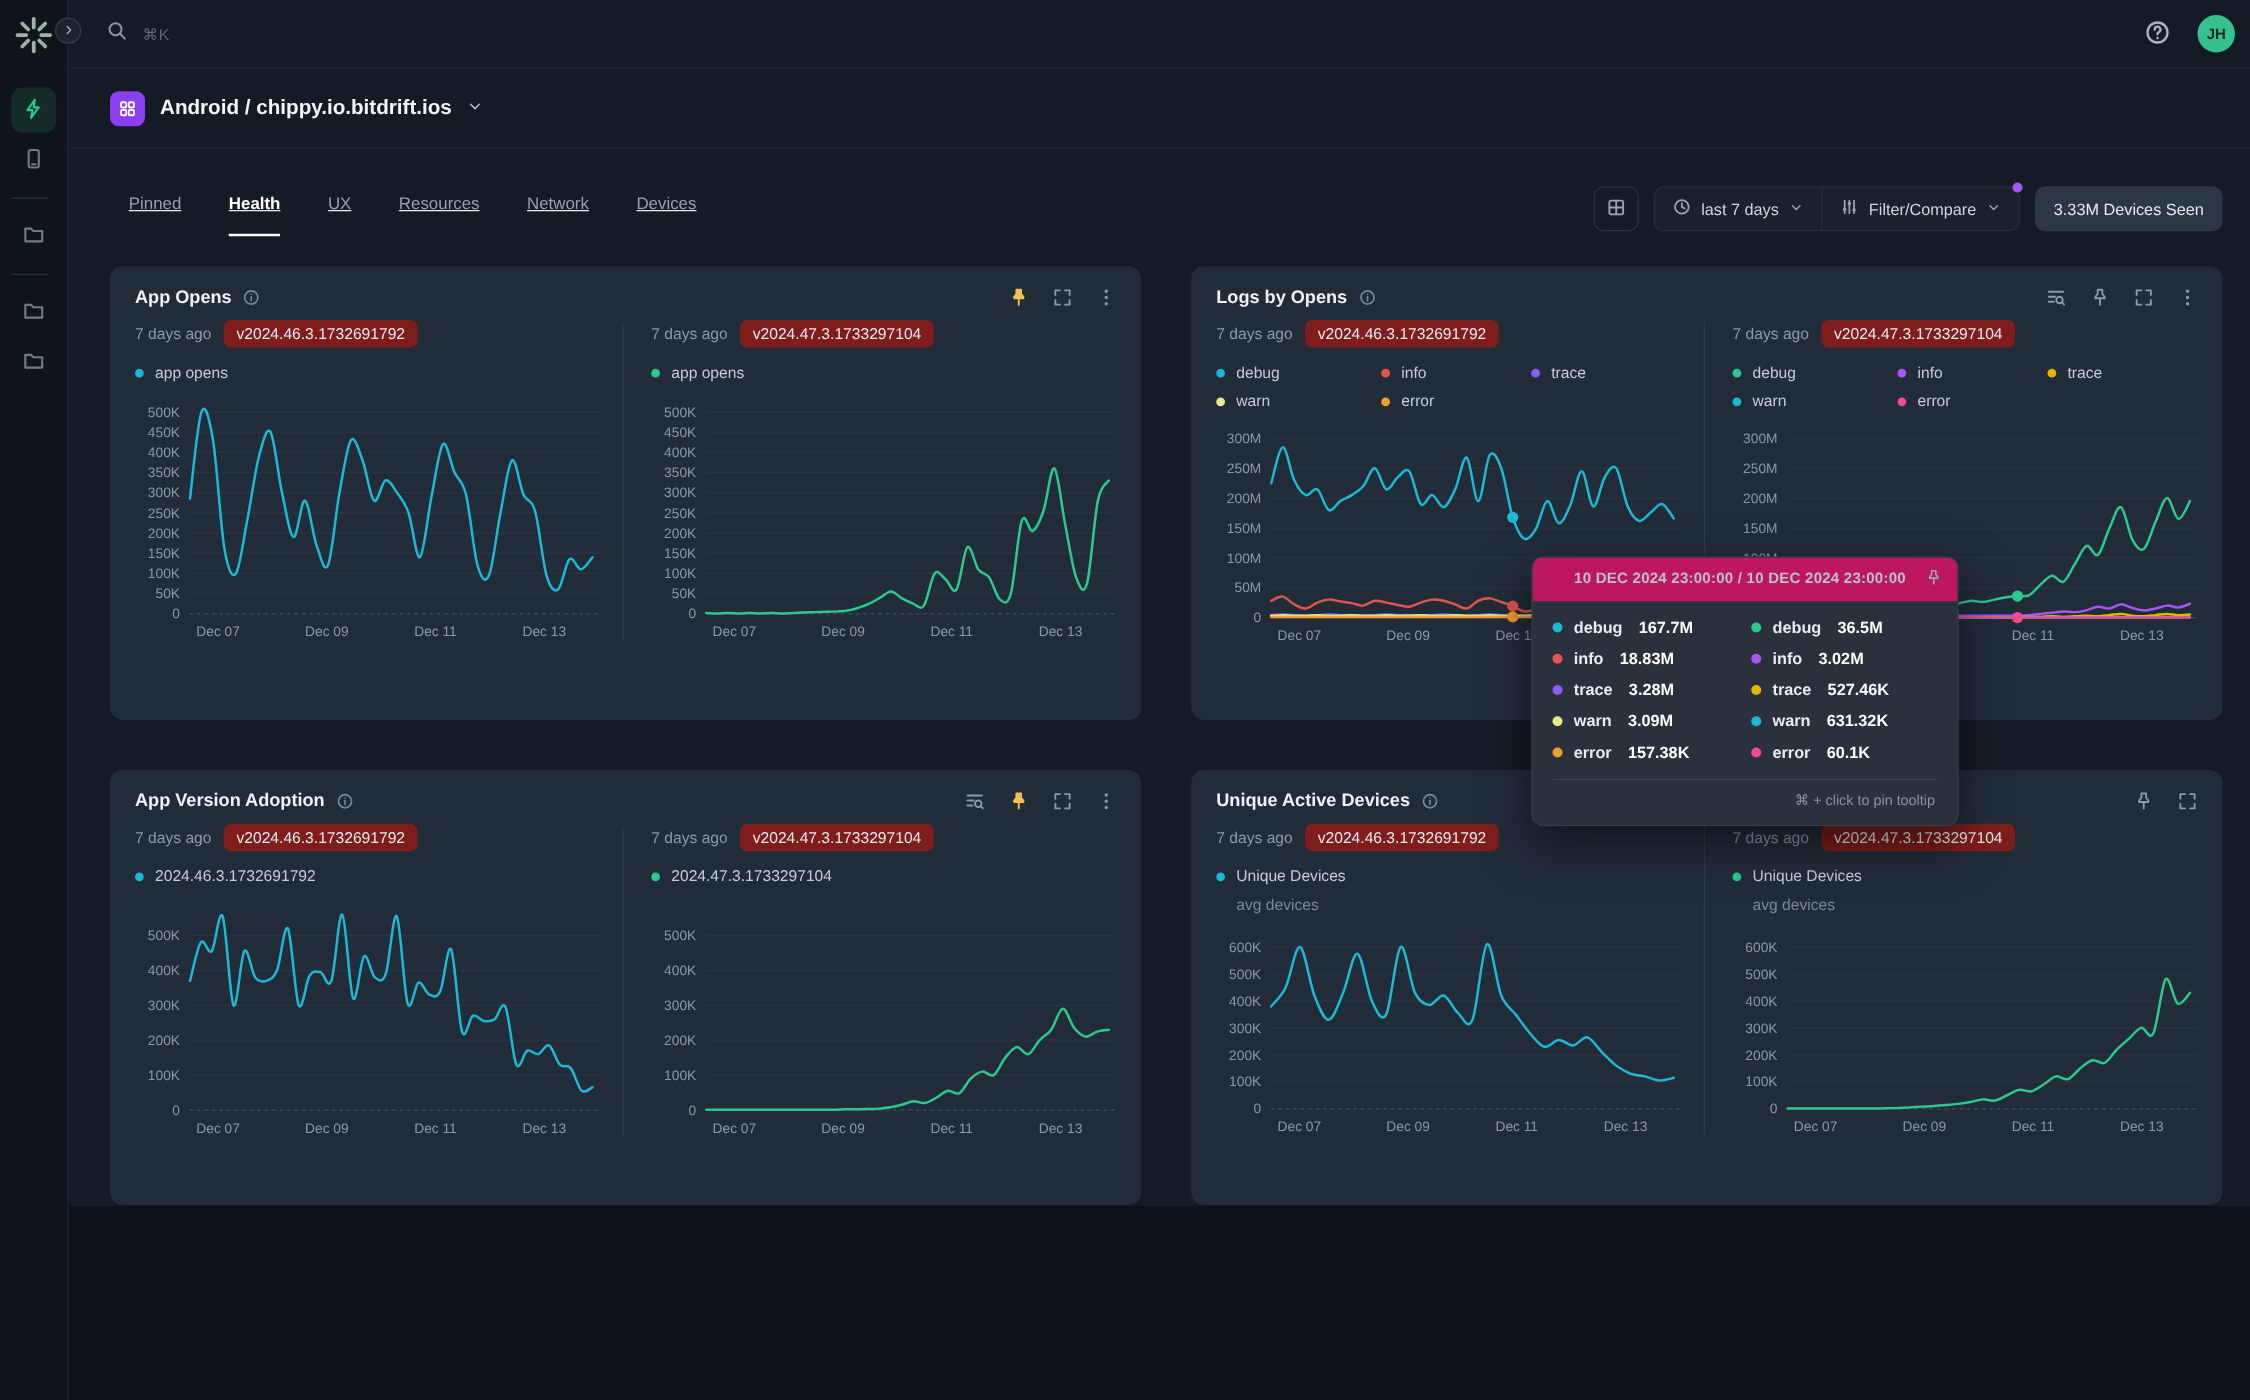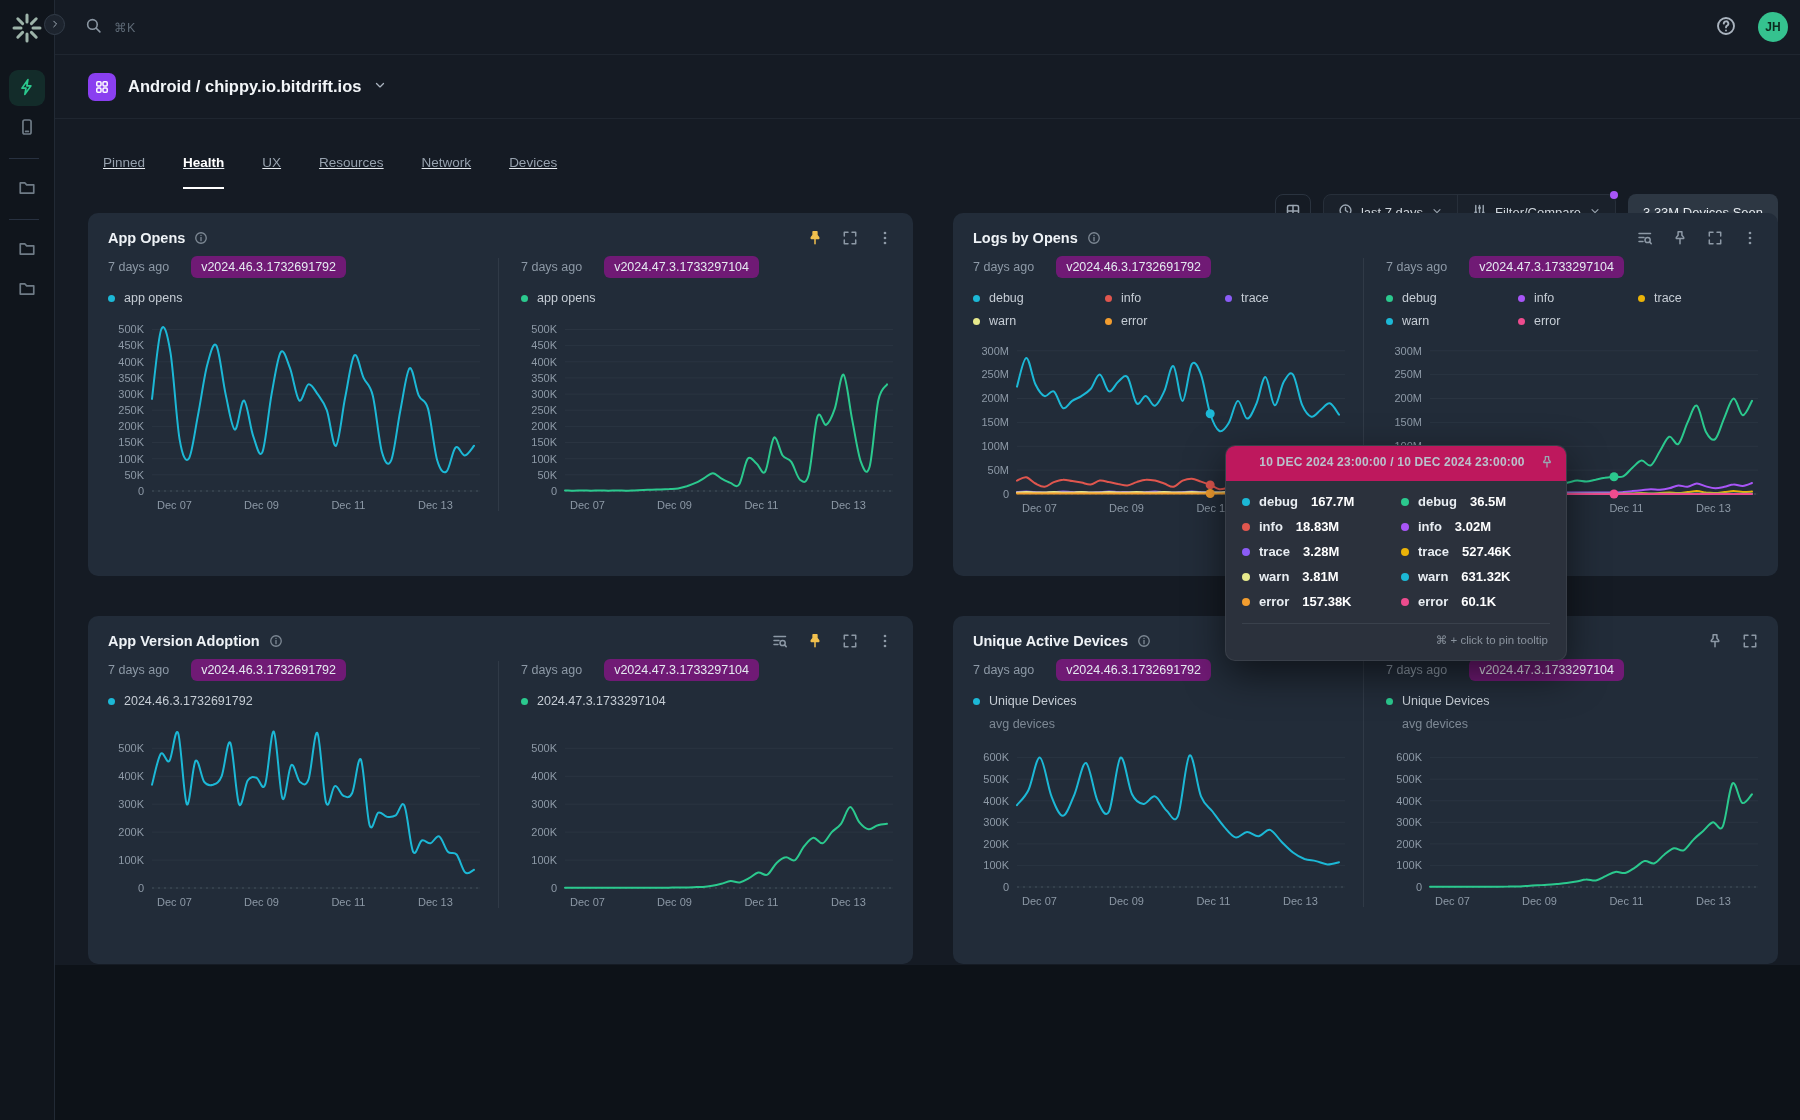--- a/index.html
+++ b/index.html
@@ -36,21 +36,21 @@
   .app-chip svg { width:16px; height:16px; }
   .page-title { font-size:16.5px; font-weight:700; color:#f2f5f8; }
   .title-caret { color:#aab4bf; margin-left:12px; display:flex; cursor:pointer; background:none; border:none; }
   .title-caret svg { width:14px; height:14px; }
 
   
   .tabsrow { height:94px; display:flex; align-items:flex-start; padding:30px 32px 0 33px; }
   .tabs { display:flex; gap:38px; margin-left:15px;text-decoration:underline; }
   .tab { background:none; border:none; font-family:inherit; font-size:13.5px; color:#96a1ad; padding:6px 0 17px; cursor:pointer; border-bottom:2px solid transparent; }
   .tab.active { color:#ffffff; font-weight:700; border-bottom-color:#ffffff; }
-  .controls { margin-left:auto; display:flex; align-items:center; gap:12px;margin-top:45px; }
+  .controls { margin-left:auto; display:flex; align-items:center; gap:12px; }
   .icon-btn { width:36px; height:36px; border:1px solid #2a333f; border-radius:8px; background:transparent; color:#9aa5b1; display:flex; align-items:center; justify-content:center; cursor:pointer; }
   .icon-btn svg { width:16px; height:16px; }
   .pill { display:flex; align-items:center; background:#1a212b; border:1px solid #272f3a; border-radius:8px; height:36px; position:relative; }
   .pill-btn { display:flex; align-items:center; gap:8px; padding:0 14px; height:100%; background:none; border:none; font-family:inherit; font-size:13px; color:#cfd6dd; cursor:pointer; }
   .pill-btn + .pill-btn { border-left:1px solid #272f3a; }
   .pill-btn svg { width:15px; height:15px; color:#9aa5b1; }
   .pill-btn .caret svg { width:12px; height:12px; }
   .notif-dot { position:absolute; top:-4px; right:-3px; width:8px; height:8px; border-radius:50%; background:#a855f7; }
   .devices-btn { height:36px; padding:0 15px; background:#2d3743; border:none; border-radius:8px; font-family:inherit; font-size:13px; color:#e6ebf0; cursor:pointer; }
 
@@ -64,21 +64,21 @@
   .card-actions { margin-left:auto; display:flex; align-items:center; gap:19px; }
   .act { background:none; border:none; color:#8d99a6; display:flex; cursor:pointer; }
   .act svg { width:16px; height:16px; }
   .act.pinned { color:#f2c14e; }
   .panels { display:flex; }
   .vdiv { width:1px; background:#303a47; margin:2px 0 8px; }
   .panel { flex:1; min-width:0; padding-right:18px; }
   .panel.second { padding-left:22px; padding-right:0; }
   .meta { display:flex; align-items:center; font-size:12.5px; }
   .ago { color:#8d99a6; }
-  .badge { background:#701a75; color:#e4eaf0; border-radius:6px; padding:4px 10px; margin-left:22px; font-size:12.5px; }
+  .badge { background:#7f1d1d; color:#e4eaf0; border-radius:6px; padding:4px 10px; margin-left:10px; font-size:12.5px; }
   .legend { margin-top:13px; display:grid; grid-template-columns:1fr; row-gap:9px; }
   .legend.cols3 { grid-template-columns:1.1fr 1fr 1fr; }
   .li { display:flex; align-items:center; gap:9px; font-size:12.5px; color:#c6cdd5; cursor:pointer; }
   .li .ldot { width:7px; height:7px; border-radius:50%; flex:0 0 7px; }
   .li.dim { color:#7d8894;text-align:right; }
   .li.dim .ldot { visibility:hidden; }
   .chartbox { margin-top:8px; }
   svg text.tick { fill:#8d99a6; font-size:11px; font-family:"Liberation Sans", sans-serif; }
 
   .bottom-fill { flex:1; background:#0d1218; }
@@ -771,21 +771,21 @@
               <span class="tt-val">18.83M</span>
             </div>
             <div class="tt-row">
               <span class="ldot" style="background:#8b5cf6"></span>
               <span class="tt-label">trace</span>
               <span class="tt-val">3.28M</span>
             </div>
             <div class="tt-row">
               <span class="ldot" style="background:#e6e98c"></span>
               <span class="tt-label">warn</span>
-              <span class="tt-val">3.81M</span>
+              <span class="tt-val">3.09M</span>
             </div>
             <div class="tt-row">
               <span class="ldot" style="background:#f29d2f"></span>
               <span class="tt-label">error</span>
               <span class="tt-val">157.38K</span>
             </div>
           </div>
           <div class="tt-col">
             <div class="tt-row">
               <span class="ldot" style="background:#2bc98e"></span>

